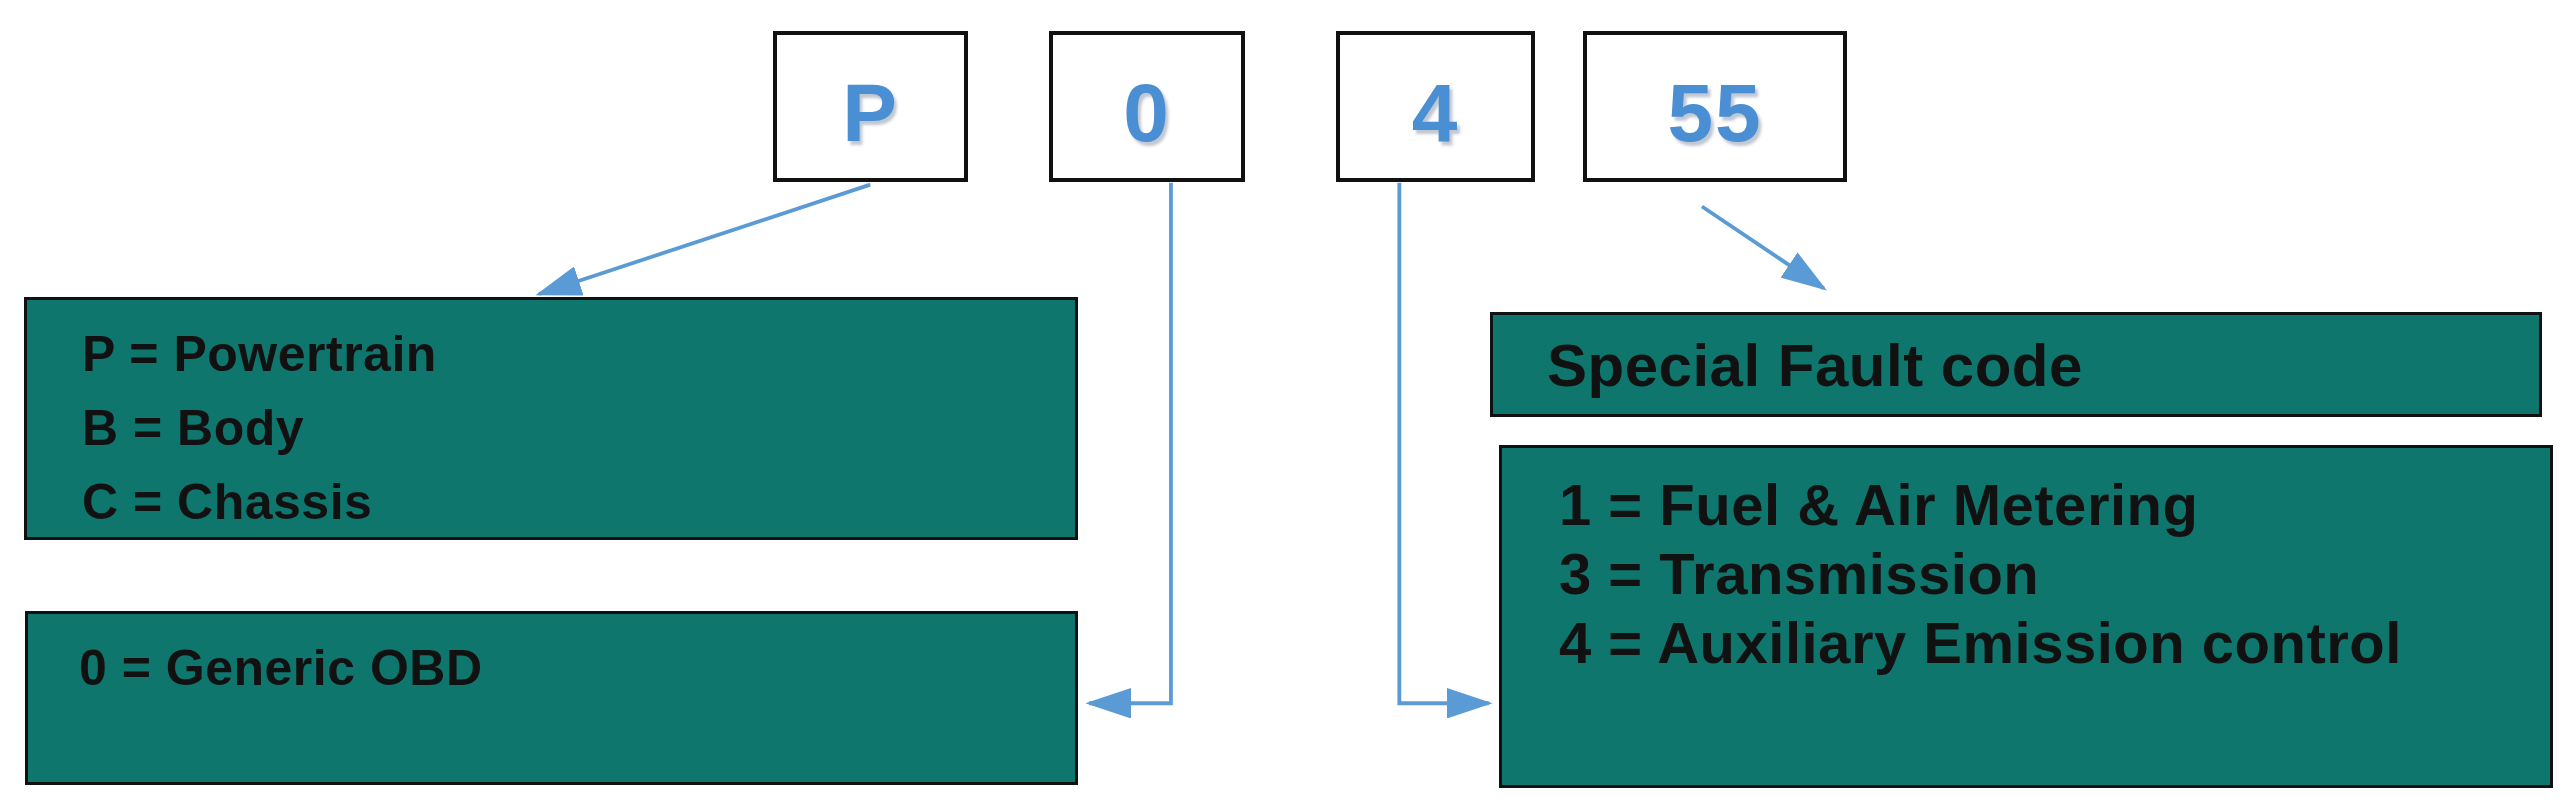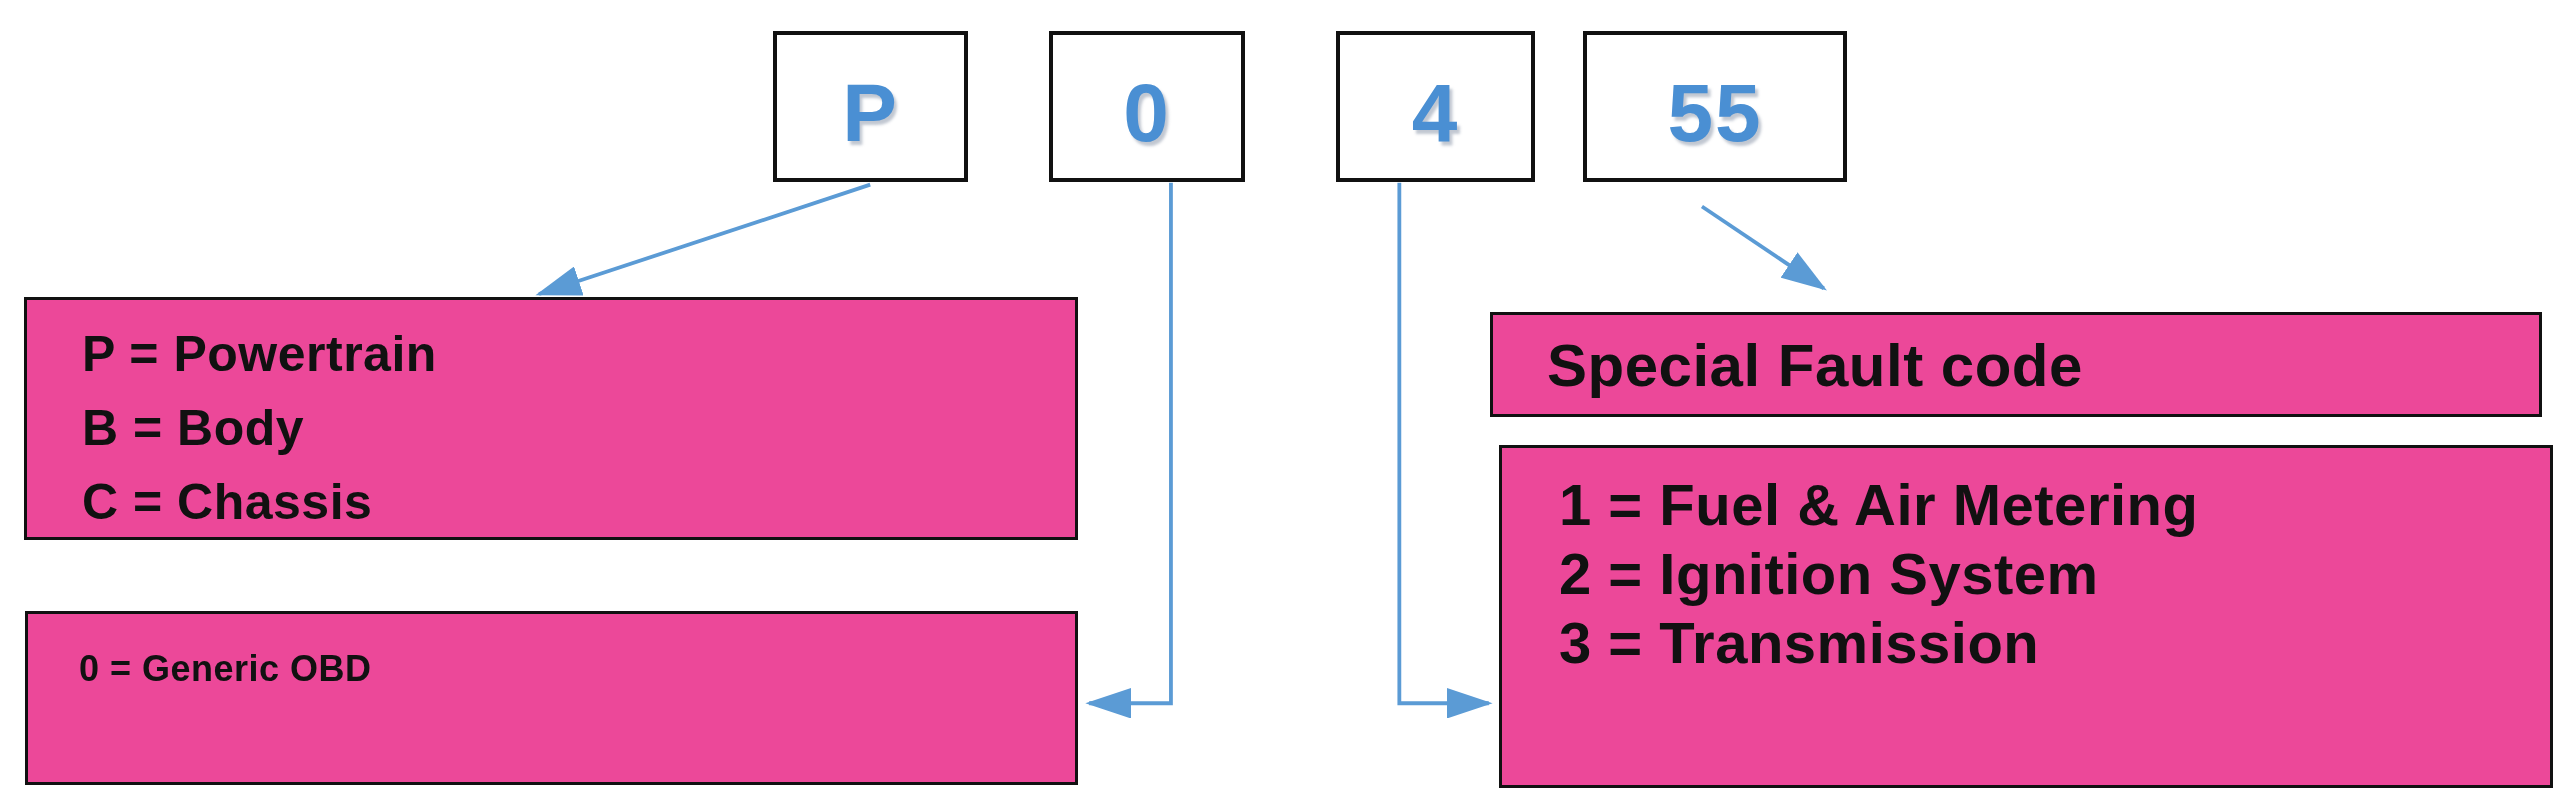--- a/index.html
+++ b/index.html
@@ -38,36 +38,36 @@
   #box-char-p  { left: 773px;  width: 195px; }
   #box-char-0  { left: 1049px; width: 196px; }
   #box-char-4  { left: 1336px; width: 199px; }
   #box-char-55 { left: 1583px; width: 264px; }
 
   
   .legend-box {
     position: absolute;
     border: 3.8px solid var(--border, #111111);
     box-sizing: border-box;
-    background: #ec4899;
+    background: #0f766e;
     color: #111111;
     font-weight: 600;
   }
   .legend-box .line {
     white-space: nowrap;
     letter-spacing: 0.5px;
   }
   #legend-system {
     left: 24px; top: 297px; width: 1054px; height: 243px;
     padding: 17px 0 0 55px; font-size: 50px;
   }
   #legend-system .line { line-height: 74px; }
   #legend-obd-type {
     left: 25px; top: 611px; width: 1053px; height: 174px;
-    padding: 20px 0 0 51px; font-size: 36px;
+    padding: 20px 0 0 51px; font-size: 50px;
   }
   #legend-obd-type .line { line-height: 69px; }
   #legend-special-fault {
     left: 1490px; top: 312px; width: 1052px; height: 105px;
     padding: 16px 0 0 54px; font-size: 60px;
   }
   #legend-special-fault .line { line-height: 69px; }
   #legend-subsystem {
     left: 1499px; top: 445px; width: 1054px; height: 343px;
     padding: 22px 0 0 57px; font-size: 58px;
@@ -114,22 +114,22 @@
   <div class="legend-box" id="legend-obd-type">
     <div class="line">0 = Generic OBD</div>
   </div>
 
   <div class="legend-box" id="legend-special-fault">
     <div class="line">Special Fault code</div>
   </div>
 
   <div class="legend-box" id="legend-subsystem">
     <div class="line">1 = Fuel &amp; Air Metering</div>
-    <div class="line">2 = Ignition System</div>
     <div class="line">3 = Transmission</div>
+    <div class="line">4 = Auxiliary Emission control</div>
   </div>
 
   <svg id="arrow-layer" viewBox="0 0 2706 848" xmlns="http://www.w3.org/2000/svg">
     <defs>
       <marker id="ah" markerUnits="strokeWidth" markerWidth="12" markerHeight="8" refX="11" refY="4" orient="auto">
         <path d="M0,0 L12,4 L0,8 Z" fill="var(--accent, #5b9bd5)"></path>
       </marker>
     </defs>
 
     <line class="arrow" x1="914" y1="194" x2="566" y2="309" marker-end="url(#ah)"></line>

